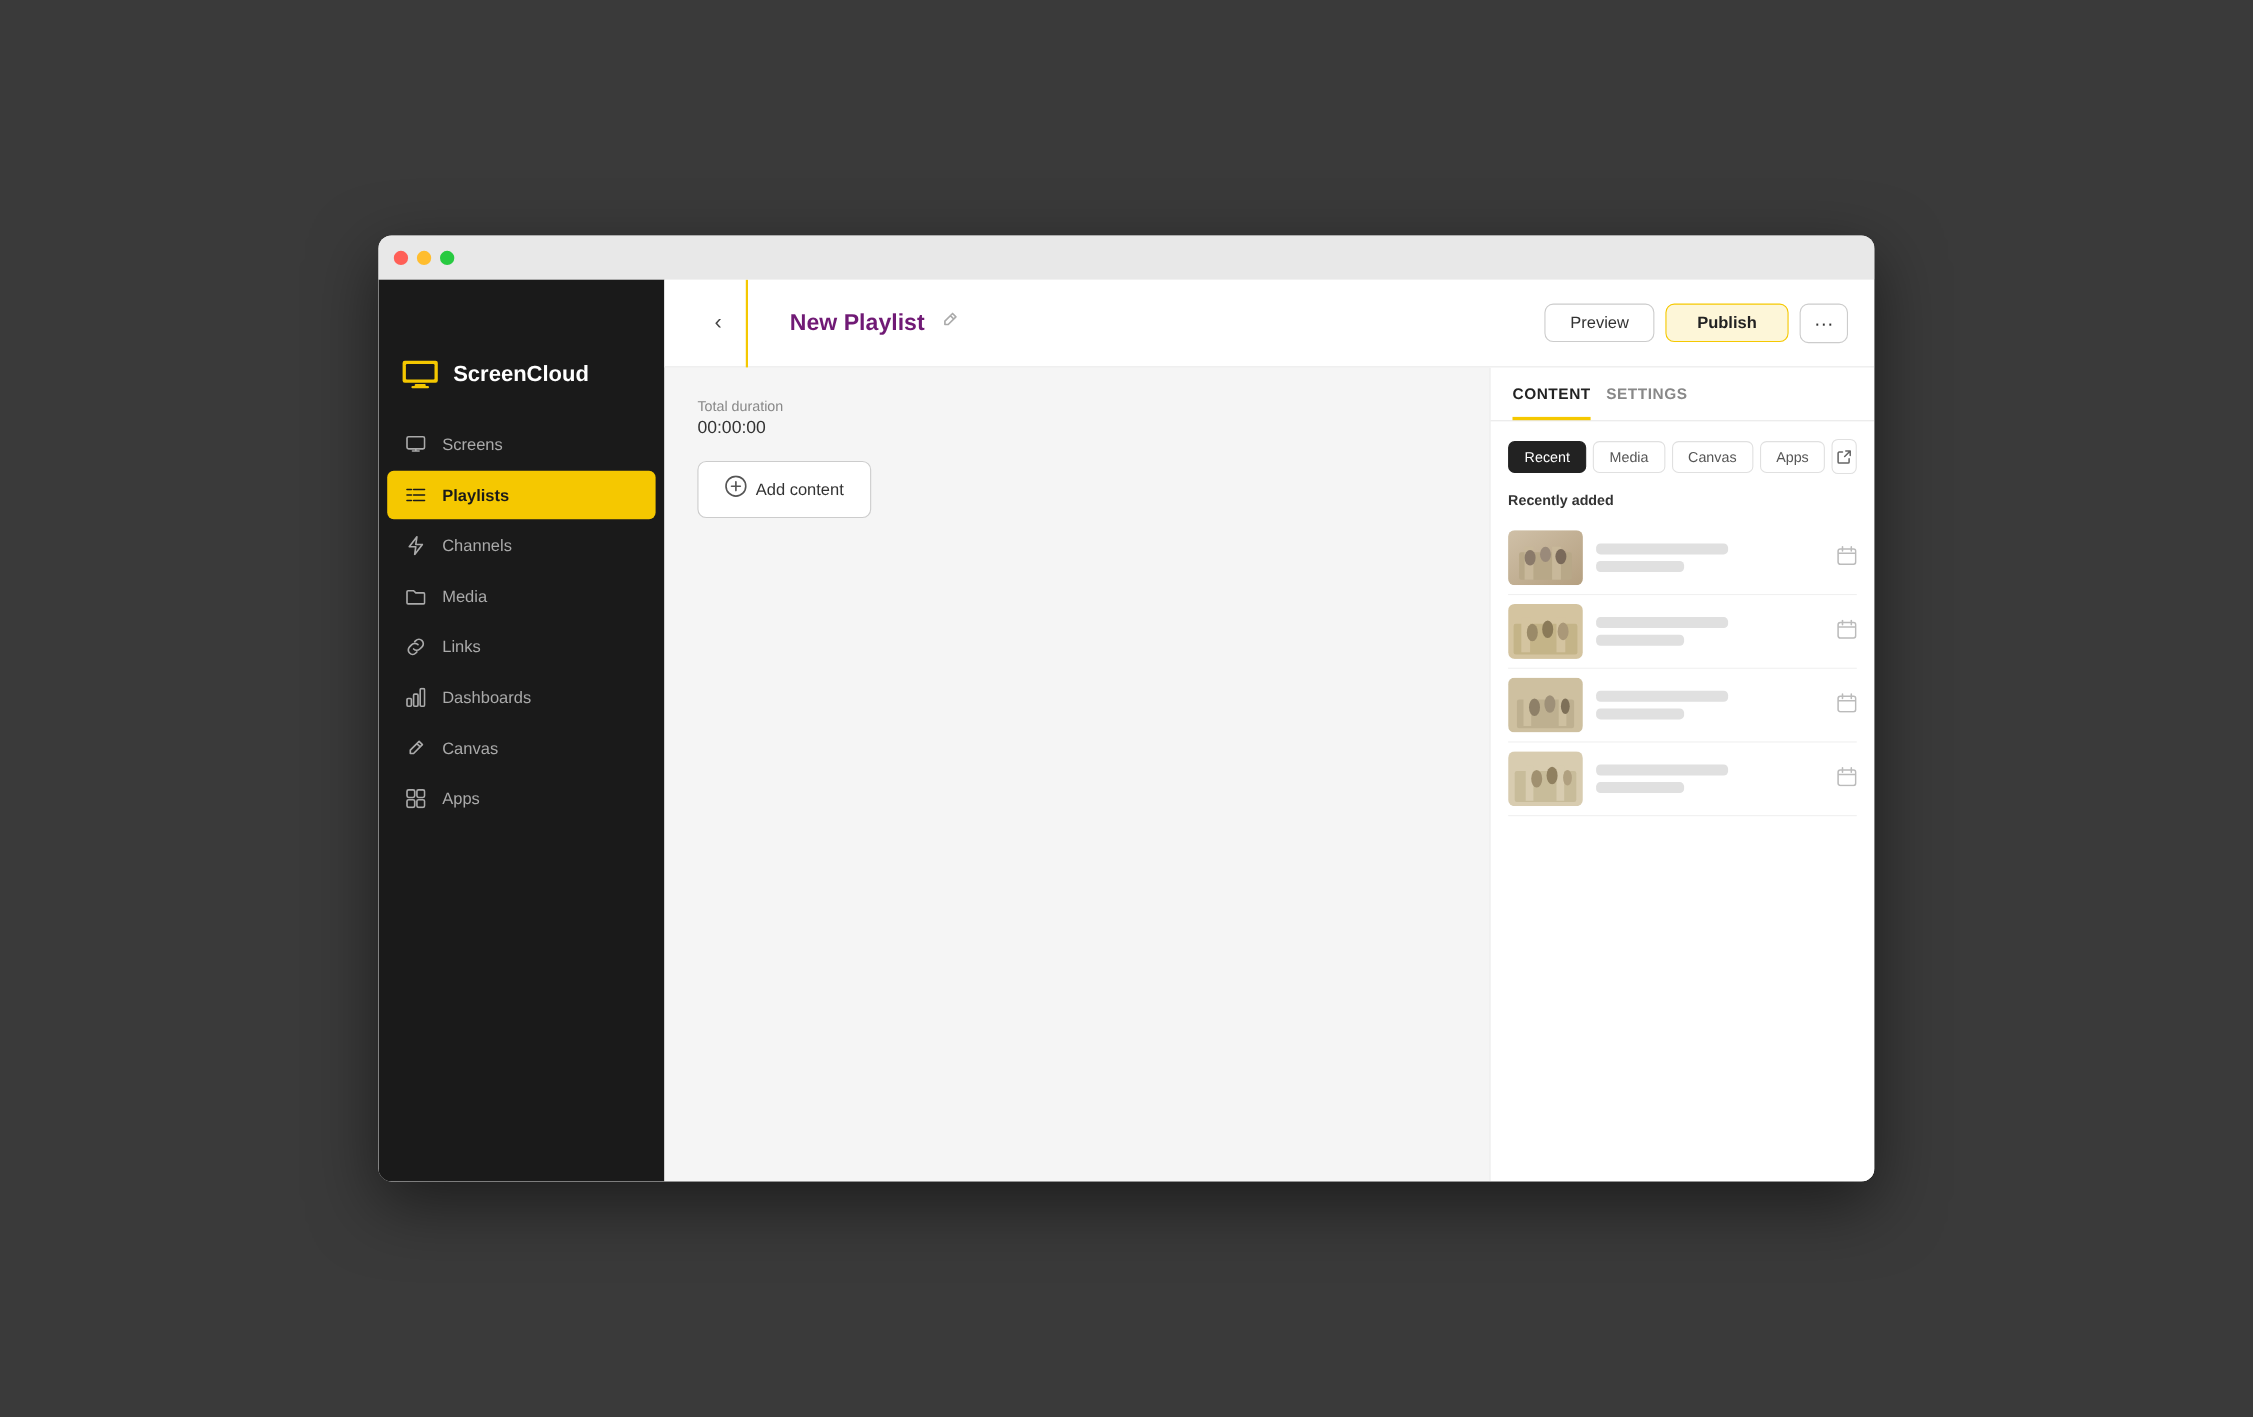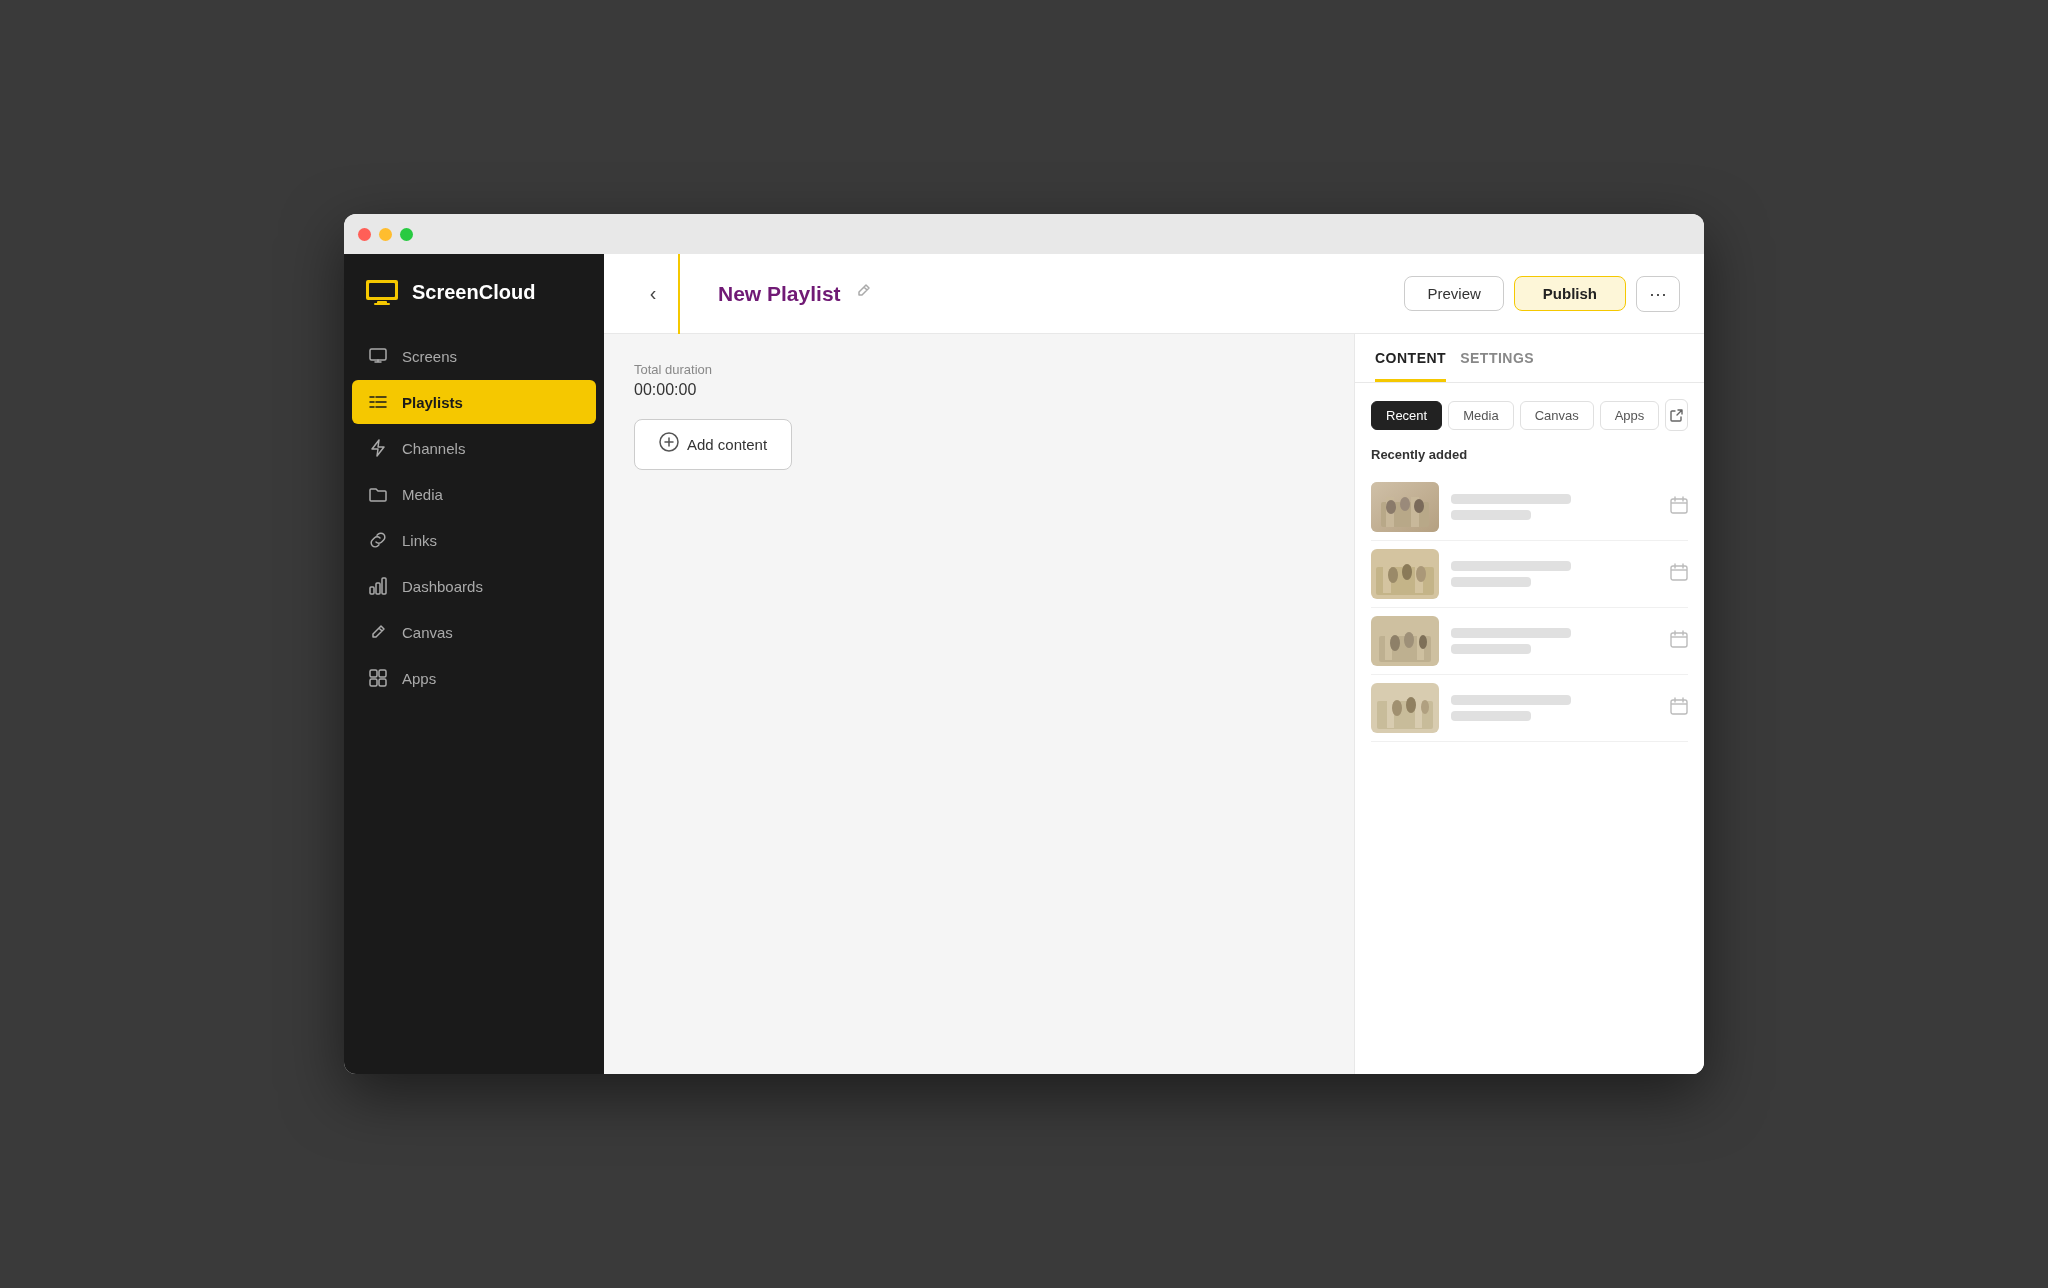--- a/index.html
+++ b/index.html
@@ -57,20 +57,21 @@
       flex-direction: column;
       flex-shrink: 0;
       padding-top: 0;
     }
 
     .sidebar-brand {
       display: flex;
       align-items: center;
       gap: 12px;
       padding: 24px 20px 28px;
+      margin-top: 48px;
     }
 
     .brand-icon {
       width: 36px;
       height: 28px;
       display: flex;
       align-items: center;
       justify-content: center;
     }
 

